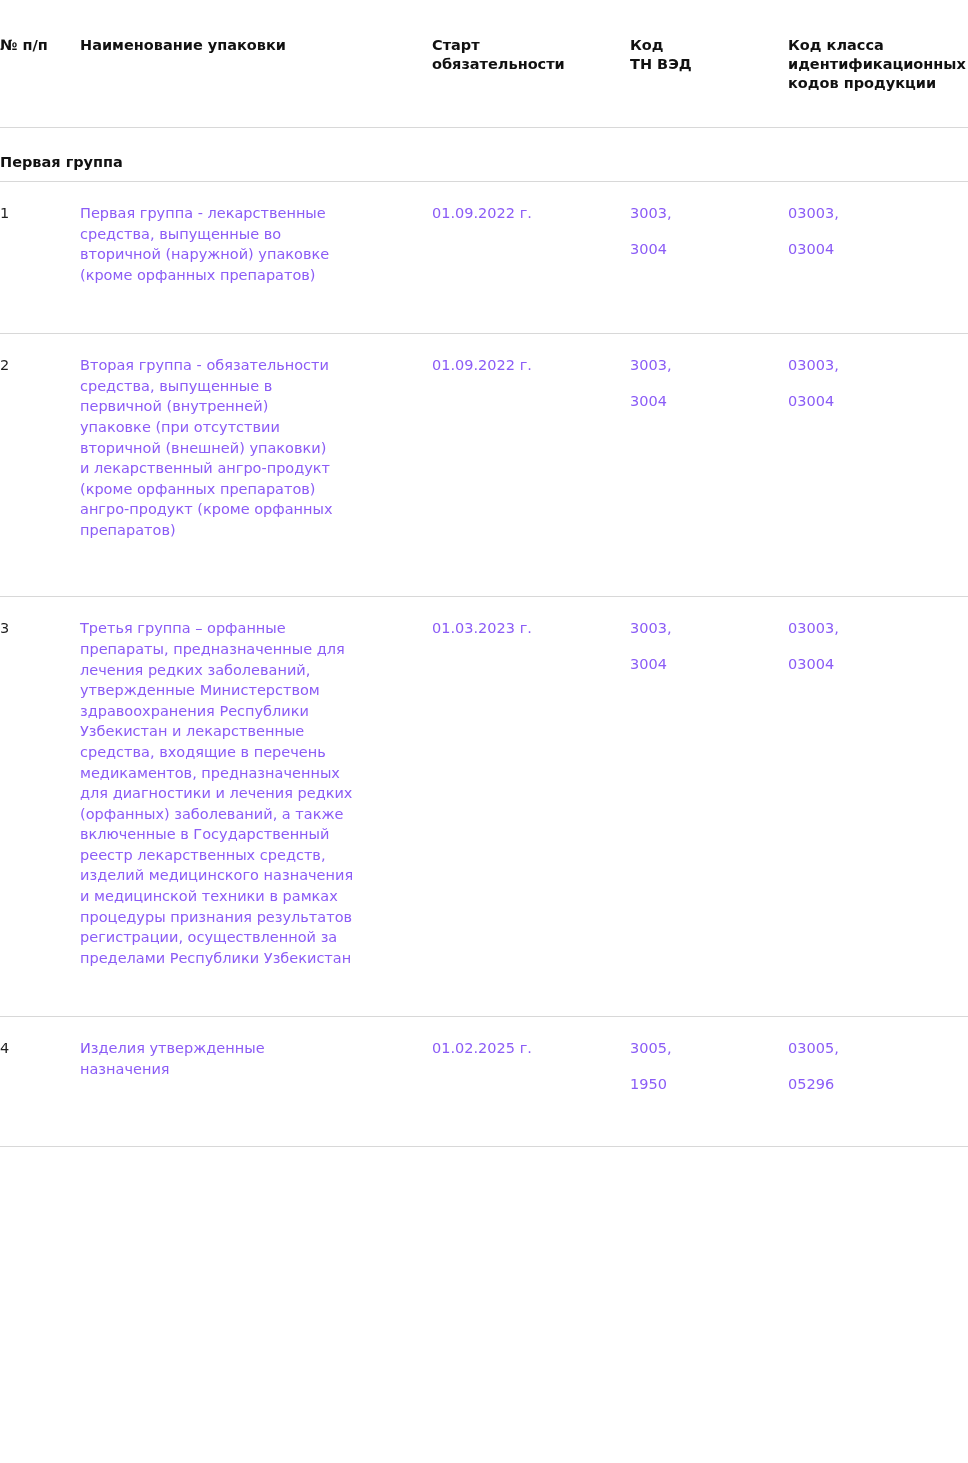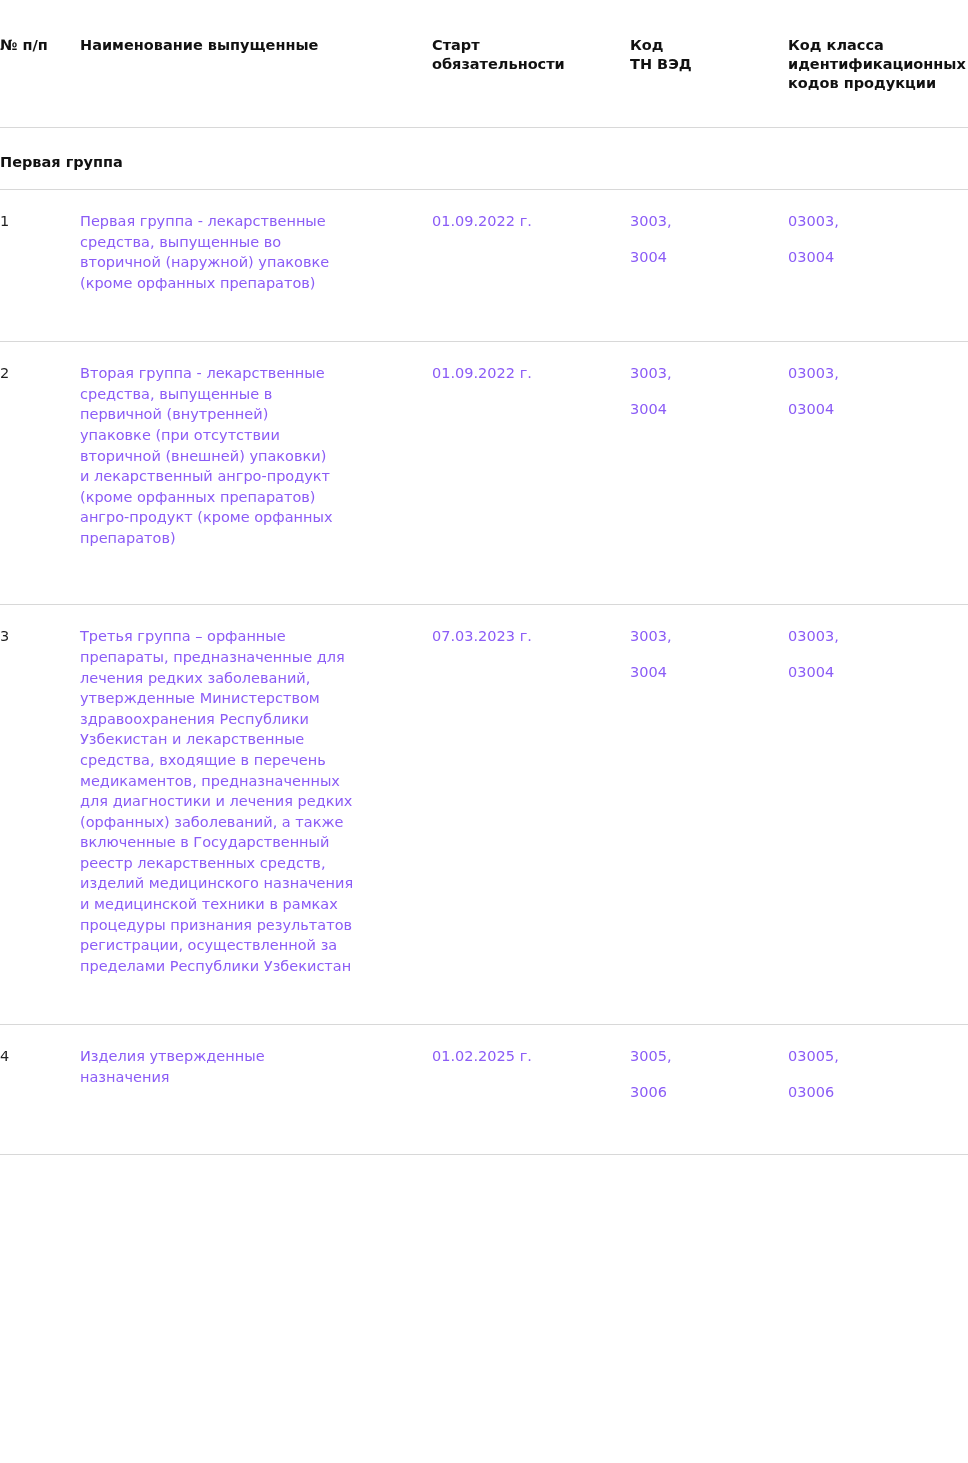--- a/index.html
+++ b/index.html
@@ -52,21 +52,21 @@
     line-height: 1.42;
     color: #8b5cf6;
     padding: 22px 14px 26px 0;
     border-bottom: 1px solid #d8d8d8;
   }
 
   tr.group-row td {
     font-weight: bold;
     font-size: 14.5px;
     color: #111111;
-    padding: 24px 14px 16px 0;
+    padding: 24px 14px 8px 0;
     border-bottom: 1px solid #d8d8d8;
   }
 
   td.col-num {
     padding-left: 0;
     color: #1f1f1f;
   }
   td.col-name { white-space: pre-line; }
   td.col-start { white-space: nowrap; }
   td.col-tnved .code-line,
@@ -95,21 +95,21 @@
       <col class="c-start">
       <col class="c-tnved">
       <col class="c-class">
     </colgroup>
     <thead>
       <tr>
         <th class="first">
           <span class="hdr-line">№ п/п</span>
         </th>
         <th>
-          <span class="hdr-line">Наименование выпущенные</span>
+          <span class="hdr-line">Наименование упаковки</span>
         </th>
         <th>
           <span class="hdr-line">Старт
 обязательности</span>
         </th>
         <th>
           <span class="hdr-line">Код
 ТН ВЭД</span>
         </th>
         <th>
@@ -136,21 +136,21 @@
           <span class="code-line">3004</span>
         </td>
         <td class="col-class">
           <span class="code-line">03003,</span>
           <span class="code-line">03004</span>
         </td>
       </tr>
 
       <tr class="data-row extra-tall">
         <td class="col-num">2</td>
-        <td class="col-name">Вторая группа - лекарственные
+        <td class="col-name">Вторая группа - обязательности
 средства, выпущенные в
 первичной (внутренней)
 упаковке (при отсутствии
 вторичной (внешней) упаковки)
 и лекарственный ангро-продукт
 (кроме орфанных препаратов)
 ангро-продукт (кроме орфанных
 препаратов)</td>
         <td class="col-start">01.09.2022 г.</td>
         <td class="col-tnved">
@@ -175,41 +175,41 @@
 медикаментов, предназначенных
 для диагностики и лечения редких
 (орфанных) заболеваний,  а также
 включенные в Государственный
 реестр лекарственных средств,
 изделий медицинского назначения
 и медицинской техники в рамках
 процедуры признания результатов
 регистрации, осуществленной за
 пределами Республики Узбекистан</td>
-        <td class="col-start">07.03.2023 г.</td>
+        <td class="col-start">01.03.2023 г.</td>
         <td class="col-tnved">
           <span class="code-line">3003,</span>
           <span class="code-line">3004</span>
         </td>
         <td class="col-class">
           <span class="code-line">03003,</span>
           <span class="code-line">03004</span>
         </td>
       </tr>
 
       <tr class="data-row short">
         <td class="col-num">4</td>
         <td class="col-name">Изделия утвержденные
 назначения</td>
         <td class="col-start">01.02.2025 г.</td>
         <td class="col-tnved">
           <span class="code-line">3005,</span>
-          <span class="code-line">3006</span>
+          <span class="code-line">1950</span>
         </td>
         <td class="col-class">
           <span class="code-line">03005,</span>
-          <span class="code-line">03006</span>
+          <span class="code-line">05296</span>
         </td>
       </tr>
 
     </tbody>
   </table>
 </div>
 
 </body></html>

